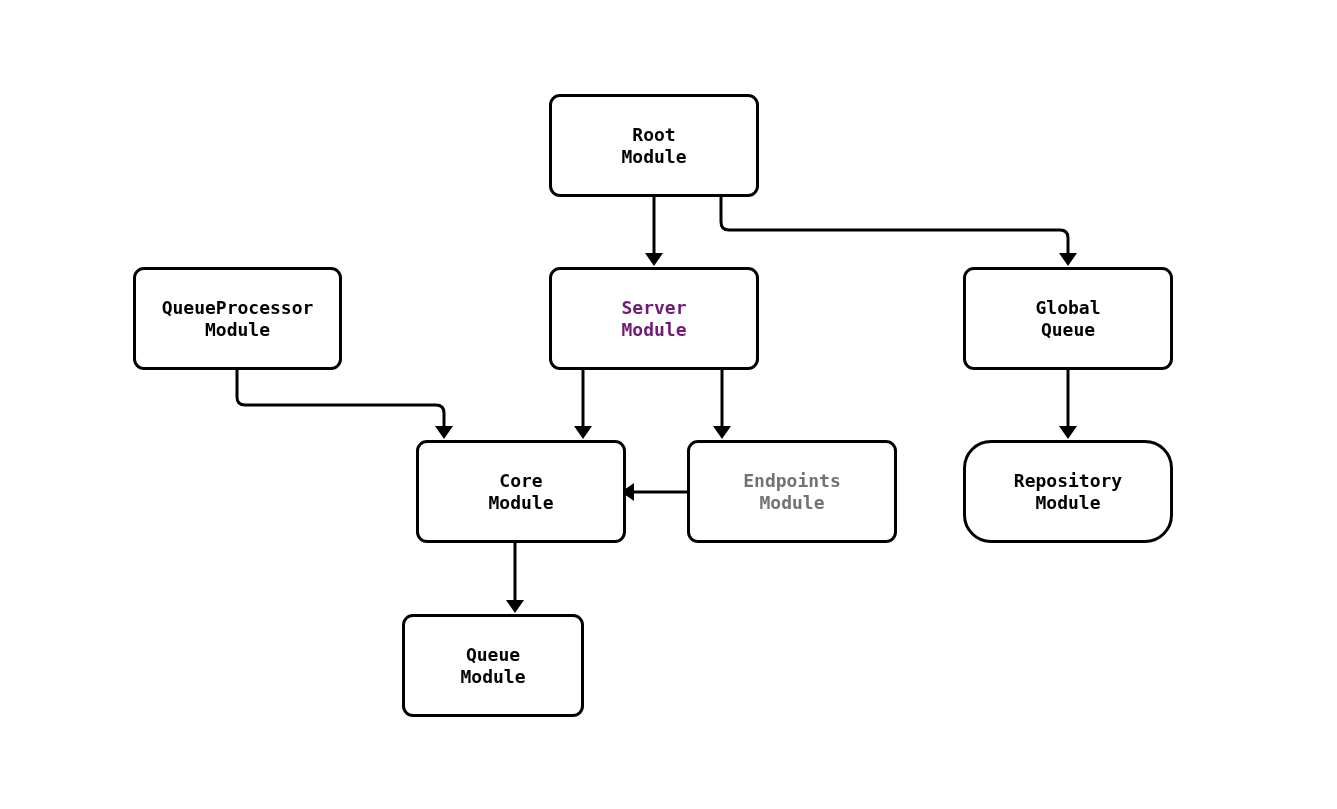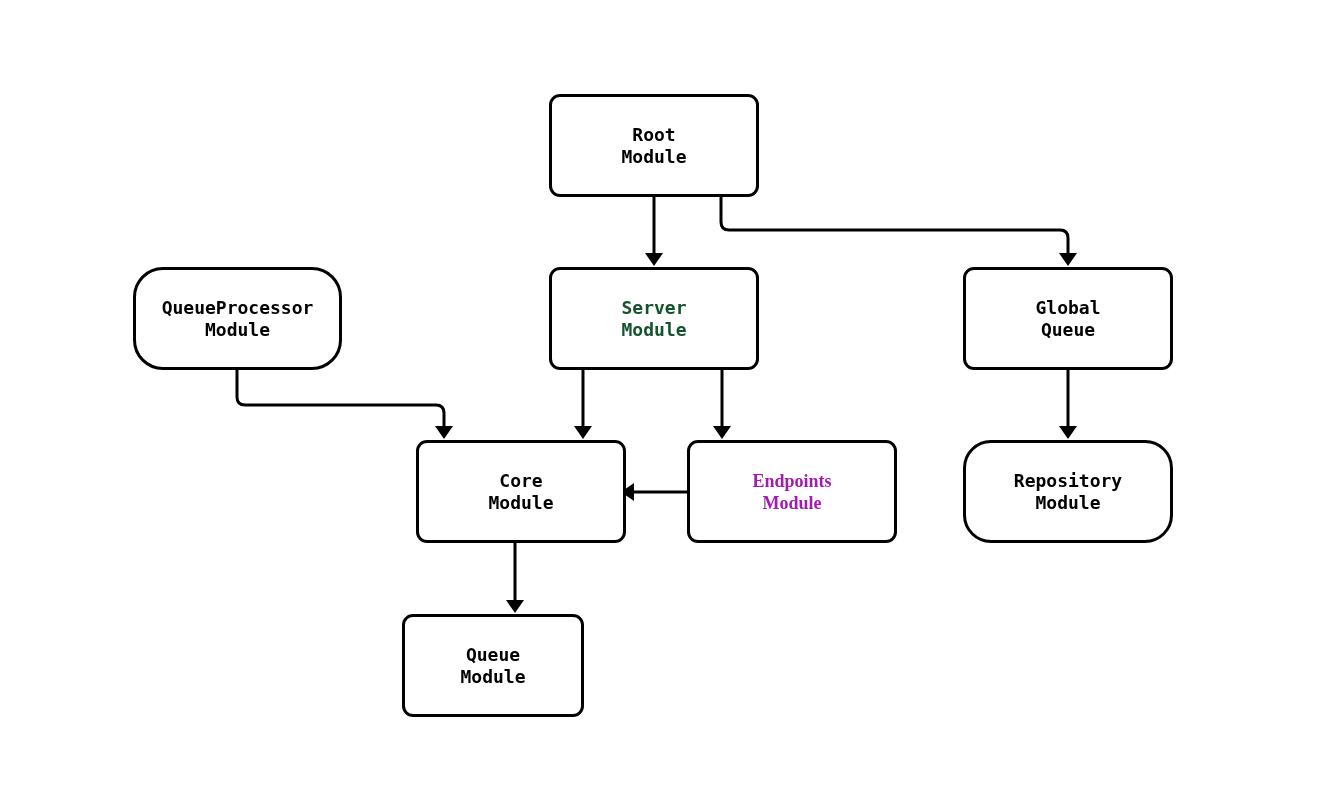--- a/index.html
+++ b/index.html
@@ -76,38 +76,38 @@
         <polygon points="1059,426 1077,426 1068,439"></polygon>
         <polygon points="506,600 524,600 515,613"></polygon>
       </g>
   </svg>
 
   <div id="nodes-layer">
       <div class="node" style="left: 549px; top: 94px; width: 210px; height: 103px; border-color: rgb(0, 0, 0);">
         <div class="node-label" style="color: rgb(0, 0, 0);">Root
 Module</div>
       </div>
-      <div class="node" style="left: 133px; top: 267px; width: 209px; height: 103px; border-color: rgb(0, 0, 0); border-radius: 30px;">
+      <div class="node" style="left: 133px; top: 267px; width: 209px; height: 103px; border-color: rgb(0, 0, 0);">
         <div class="node-label" style="color: rgb(0, 0, 0);">QueueProcessor
 Module</div>
       </div>
       <div class="node" style="left: 549px; top: 267px; width: 210px; height: 103px; border-color: rgb(0, 0, 0);">
-        <div class="node-label" style="color: #14532d;">Server
+        <div class="node-label" style="color: #701a75;">Server
 Module</div>
       </div>
       <div class="node" style="left: 963px; top: 267px; width: 210px; height: 103px; border-color: rgb(0, 0, 0);">
         <div class="node-label" style="color: rgb(0, 0, 0);">Global
 Queue</div>
       </div>
       <div class="node" style="left: 410px; top: 440px; width: 210px; height: 103px; border-color: rgb(0, 0, 0); margin-left: 6px;">
         <div class="node-label" style="color: rgb(0, 0, 0);">Core
 Module</div>
       </div>
       <div class="node" style="left: 687px; top: 440px; width: 210px; height: 103px; border-color: rgb(0, 0, 0);">
-        <div class="node-label" style="color: #a21caf; font-family: Liberation Serif, serif;">Endpoints
+        <div class="node-label" style="color: #737373;">Endpoints
 Module</div>
       </div>
       <div class="node" style="left: 963px; top: 440px; width: 210px; height: 103px; border-color: rgb(0, 0, 0); border-radius: 28px;">
         <div class="node-label" style="color: rgb(0, 0, 0);">Repository
 Module</div>
       </div>
       <div class="node" style="left: 402px; top: 614px; width: 182px; height: 103px; border-color: rgb(0, 0, 0);">
         <div class="node-label" style="color: rgb(0, 0, 0);">Queue
 Module</div>
       </div>

